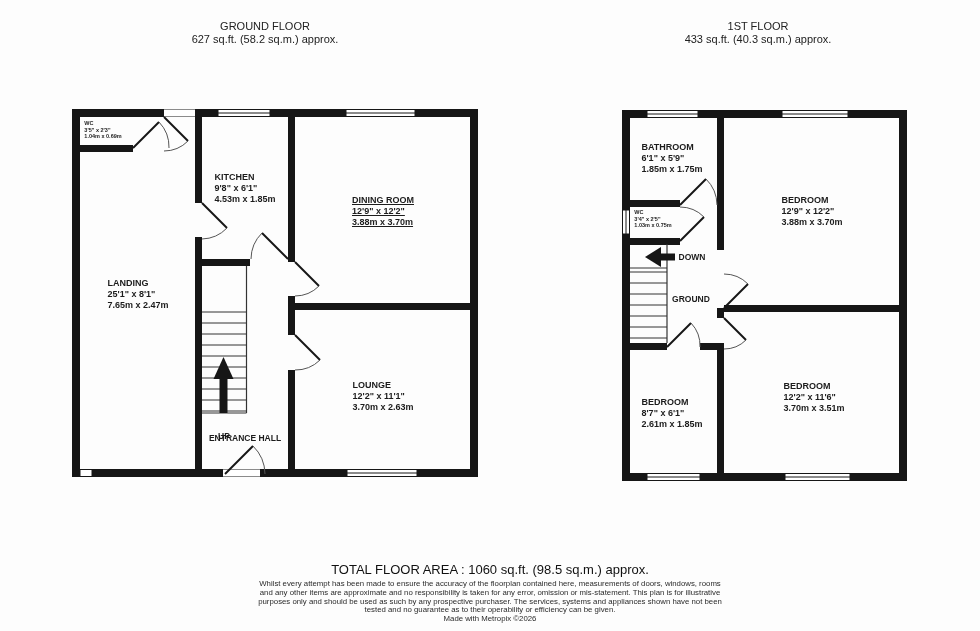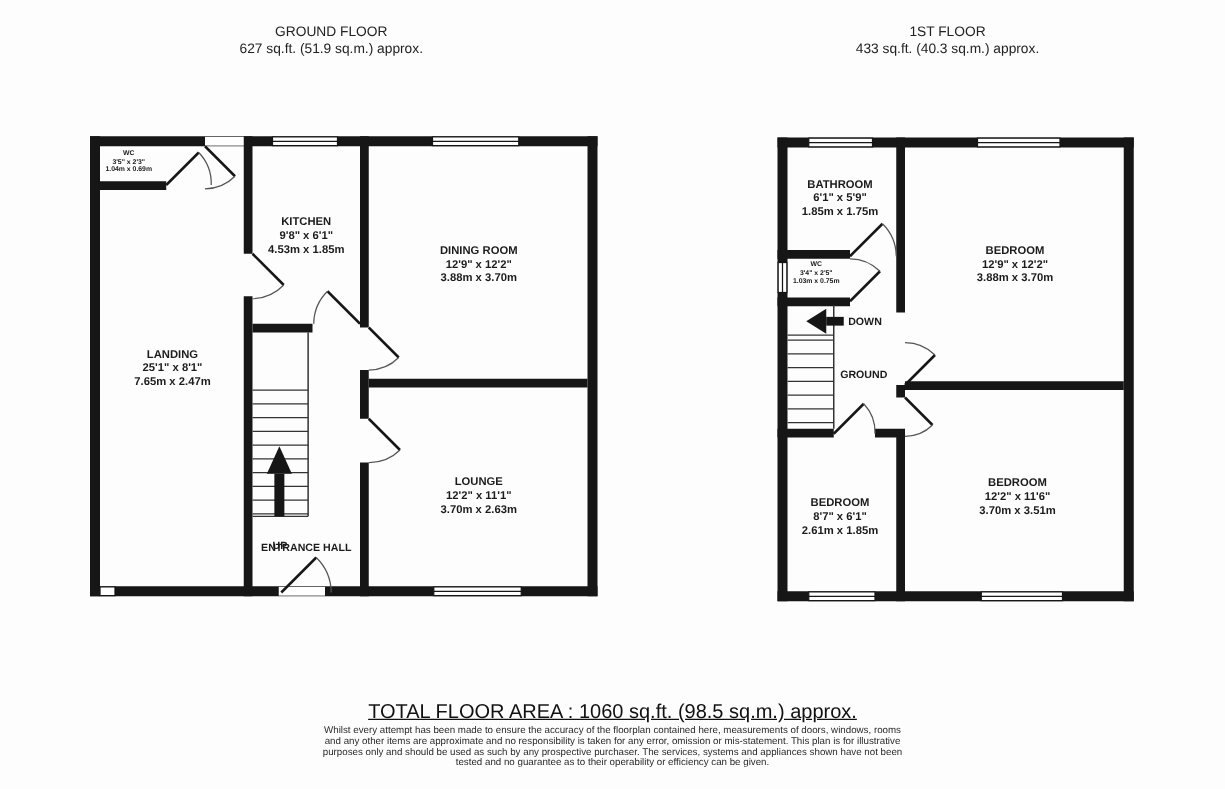--- a/index.html
+++ b/index.html
@@ -4,25 +4,25 @@
 <style>
   html,body{margin:0;padding:0;}
   body{
     width:980px;height:631px;background:#fdfdfd;
     font-family:"Liberation Sans", sans-serif;color:#1c1c1c;
     position:relative;overflow:hidden;
   }
   .page{position:absolute;left:0;top:0;width:920px;height:631px;}
   svg.plan{position:absolute;left:0;top:0;}
   .floor-header{position:absolute;text-align:center;font-size:11px;line-height:13px;color:#222;transform:translateX(-50%);white-space:nowrap;}
-  .room-label{position:absolute;transform:translateX(-50%);text-align:center;font-weight:bold;font-size:9px;line-height:11px;white-space:nowrap;color:#1c1c1c;}
+  .room-label{position:absolute;transform:translateX(-50%);text-align:left;font-weight:bold;font-size:9px;line-height:11px;white-space:nowrap;color:#1c1c1c;}
   .room-label.tiny{font-size:5.5px;line-height:6.5px;}
   .misc-label{position:absolute;transform:translateX(-50%);font-weight:bold;font-size:8.5px;white-space:nowrap;color:#1c1c1c;}
   .footer{position:absolute;left:490px;top:563px;transform:translateX(-50%);width:520px;text-align:center;}
-  .footer .total{font-size:16px;line-height:14px;color:#111;text-decoration:underline;}
+  .footer .total{font-size:13px;line-height:14px;color:#111;}
   .footer .disclaimer{margin-top:3px;font-size:7.8px;line-height:8.8px;color:#2a2a2a;width:470px;margin-left:auto;margin-right:auto;}
   .footer .credit{font-size:7.8px;line-height:8.8px;color:#2a2a2a;}
 </style>
 </head>
 <body>
 
 <div class="page">
 
   <svg class="plan" width="980" height="631" viewBox="0 0 980 631">
 
@@ -160,38 +160,38 @@
       </g>
       <g fill="#161616">
         <polygon points="645,257 661,247 661,267"></polygon>
         <rect x="661" y="253.5" width="14" height="7"></rect>
       </g>
     </g>
   </svg>
 
   <div class="floor-header" style="left:265px;top:20px;">
     <div>GROUND FLOOR</div>
-    <div>627 sq.ft. (51.9 sq.m.) approx.</div>
+    <div>627 sq.ft. (58.2 sq.m.) approx.</div>
   </div>
   <div class="floor-header" style="left:758px;top:20px;">
     <div>1ST FLOOR</div>
     <div>433 sq.ft. (40.3 sq.m.) approx.</div>
   </div>
 
   <div class="room-label tiny" style="left:103px;top:120px;">
     <div>WC</div>
     <div>3'5" x 2'3"</div>
     <div>1.04m x 0.69m</div>
   </div>
   <div class="room-label" style="left:245px;top:172px;">
     <div>KITCHEN</div>
     <div>9'8" x 6'1"</div>
     <div>4.53m x 1.85m</div>
   </div>
-  <div class="room-label" style="left:383px;top:195px;">
+  <div class="room-label" style="left:383px;top:195px;text-decoration:underline;">
     <div>DINING ROOM</div>
     <div>12'9" x 12'2"</div>
     <div>3.88m x 3.70m</div>
   </div>
   <div class="room-label" style="left:138px;top:278px;">
     <div>LANDING</div>
     <div>25'1" x 8'1"</div>
     <div>7.65m x 2.47m</div>
   </div>
   <div class="room-label" style="left:383px;top:380px;">
@@ -226,15 +226,16 @@
   </div>
   <div class="room-label" style="left:814px;top:381px;">
     <div>BEDROOM</div>
     <div>12'2" x 11'6"</div>
     <div>3.70m x 3.51m</div>
   </div>
 
   <div class="footer">
     <div class="total">TOTAL FLOOR AREA : 1060 sq.ft. (98.5 sq.m.) approx.</div>
     <div class="disclaimer">Whilst every attempt has been made to ensure the accuracy of the floorplan contained here, measurements of doors, windows, rooms and any other items are approximate and no responsibility is taken for any error, omission or mis-statement. This plan is for illustrative purposes only and should be used as such by any prospective purchaser. The services, systems and appliances shown have not been tested and no guarantee as to their operability or efficiency can be given.</div>
+    <div class="credit">Made with Metropix ©2026</div>
   </div>
 
 </div>
 
 </body></html>

